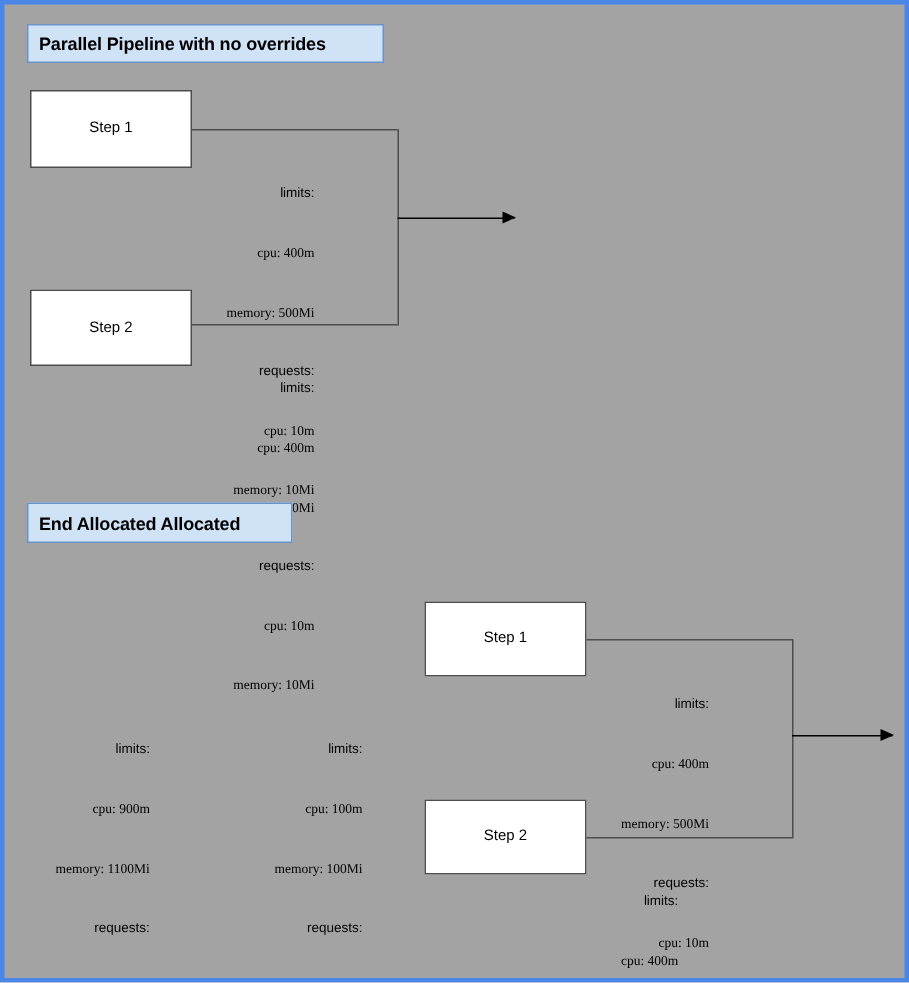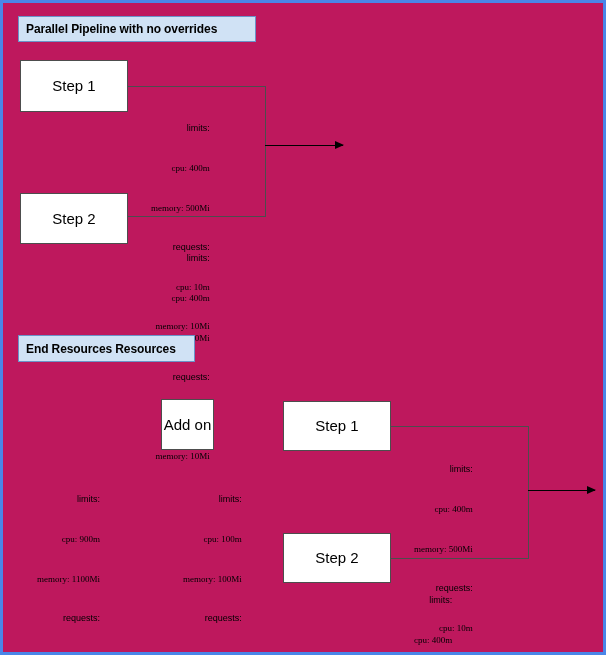--- a/index.html
+++ b/index.html
@@ -7,21 +7,21 @@
     padding: 0;
     background: #ffffff;
   }
   body {
     font-family: "Liberation Sans", sans-serif;
   }
   #canvas {
     position: relative;
     width: 606px;
     height: 655px;
-    background: #be185d;
+    background: #a3a3a3;
     border: 3px solid #4a86e8;
     box-sizing: border-box;
     overflow: hidden;
   }
   .banner {
     position: absolute;
     background: #d0e2f5;
     border: 1px solid #6b93c9;
     box-sizing: border-box;
     display: flex;
@@ -34,21 +34,21 @@
   }
   .nodebox {
     position: absolute;
     background: #ffffff;
     border: 1px solid #4d4d4d;
     box-sizing: border-box;
     display: flex;
     align-items: center;
     justify-content: center;
     text-align: center;
-    font-size: 15px;
+    font-size: 10px;
     color: #000000;
     line-height: 14px;
   }
   .specblock {
     position: absolute;
     font-size: 9px;
     color: #000000;
     line-height: 13.2px;
     white-space: pre;
     text-align: right;
@@ -116,27 +116,24 @@
   <div class="specblock" style="left:131px; top:223px;">
     <div>limits:</div>
     <div class="indent">cpu: 400m</div>
     <div class="indent">memory: 500Mi</div>
     <div>requests:</div>
     <div class="indent">cpu: 10m</div>
     <div class="indent">memory: 10Mi</div>
   </div>
 
   <div class="banner" style="left:15px; top:332px; width:177px; height:27px;">
-    <span>End Resources Resources</span>
+    <span>End Allocated Allocated</span>
   </div>
 
 
-  <div class="nodebox" style="left:158px; top:396px; width:53px; height:51px;">
-    <span>Add on</span>
-  </div>
 
   <div class="nodebox" style="left:280px; top:398px; width:108px; height:50px;">
     <span>Step 1</span>
   </div>
 
   <div class="nodebox" style="left:280px; top:530px; width:108px; height:50px;">
     <span>Step 2</span>
   </div>
 
   <div class="hline" style="left:388px; top:423px; width:137px;"></div>

